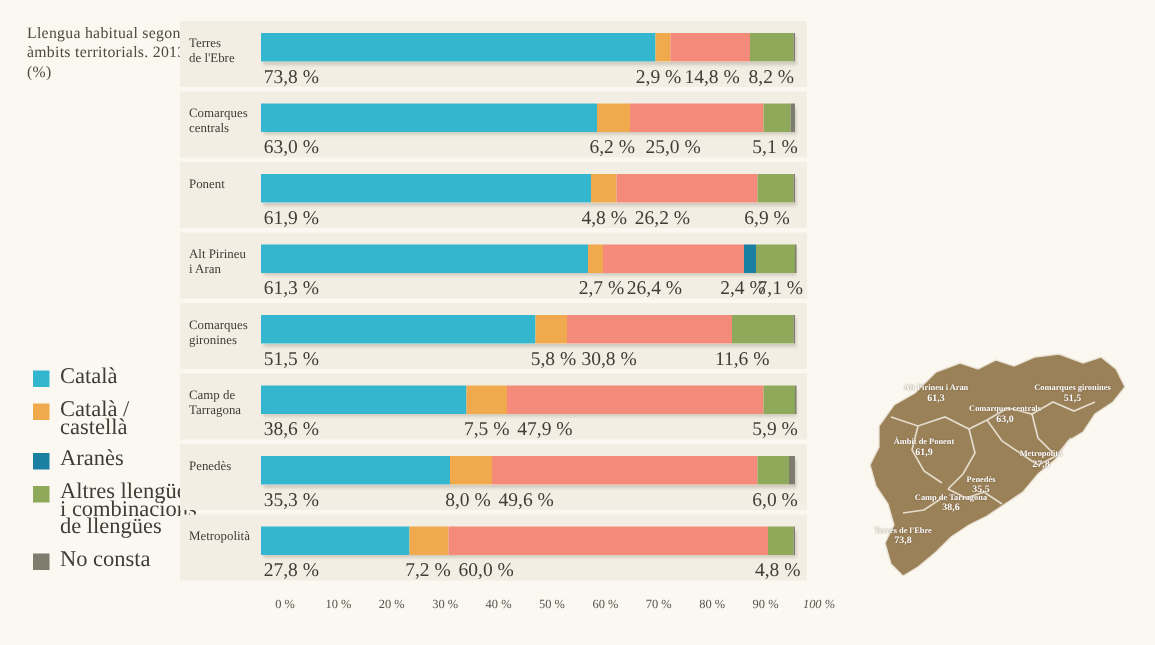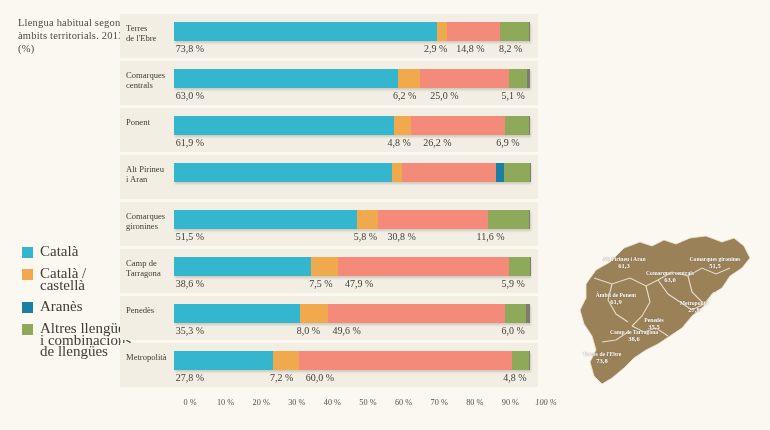--- a/index.html
+++ b/index.html
@@ -95,21 +95,21 @@
   }
   .value-line {
     position: absolute;
     left: 54px;
     top: 29px;
     width: 356px;
     height: 13px;
   }
   .value-lbl {
     position: absolute;
-    font-size: 10px;
+    font-size: 13px;
     color: #3f3c36;
     white-space: nowrap;
     top: 0;
   }
 
   
   #axis {
     position: absolute;
     left: 190px;
     top: 398px;
@@ -170,20 +170,24 @@
         <span class="legend-label">Català / castellà</span>
       </div>
       <div class="legend-item">
         <span class="legend-swatch" style="background: rgb(26, 127, 160);"></span>
         <span class="legend-label">Aranès</span>
       </div>
       <div class="legend-item">
         <span class="legend-swatch" style="background: rgb(143, 169, 90);"></span>
         <span class="legend-label">Altres llengües i combinacions de llengües</span>
       </div>
+      <div class="legend-item">
+        <span class="legend-swatch" style="background: rgb(125, 125, 110);"></span>
+        <span class="legend-label">No consta</span>
+      </div>
     </div>
 
   <div id="chart-area">
       <div class="bar-row">
         <div class="row-label">
           <div>Terres</div>
           <div>de l'Ebre</div>
         </div>
         <div class="bar-track">
           <div class="seg" style="width: 73.8%; background: rgb(53, 182, 207);"></div>
@@ -241,20 +245,27 @@
           <div>Alt Pirineu</div>
           <div>i Aran</div>
         </div>
         <div class="bar-track">
           <div class="seg" style="width: 61.3%; background: rgb(53, 182, 207);"></div>
           <div class="seg" style="width: 2.7%; background: rgb(240, 169, 76);"></div>
           <div class="seg" style="width: 26.4%; background: rgb(244, 138, 122);"></div>
           <div class="seg" style="width: 2.4%; background: rgb(26, 127, 160);"></div>
           <div class="seg" style="width: 7.1%; background: rgb(143, 169, 90);"></div>
           <div class="seg" style="width: 0.1%; background: rgb(125, 125, 110);"></div>
+        </div>
+        <div class="value-line">
+          <span class="value-lbl" style="left: 0.5%;">61,3 %</span>
+          <span class="value-lbl" style="left: 59.5%;">2,7 %</span>
+          <span class="value-lbl" style="left: 68.5%;">26,4 %</span>
+          <span class="value-lbl" style="left: 86%;">2,4 %</span>
+          <span class="value-lbl" style="left: 93%;">7,1 %</span>
         </div>
       </div>
       <div class="bar-row">
         <div class="row-label">
           <div>Comarques</div>
           <div>gironines</div>
         </div>
         <div class="bar-track">
           <div class="seg" style="width: 51.5%; background: rgb(53, 182, 207);"></div>
           <div class="seg" style="width: 5.8%; background: rgb(240, 169, 76);"></div>

